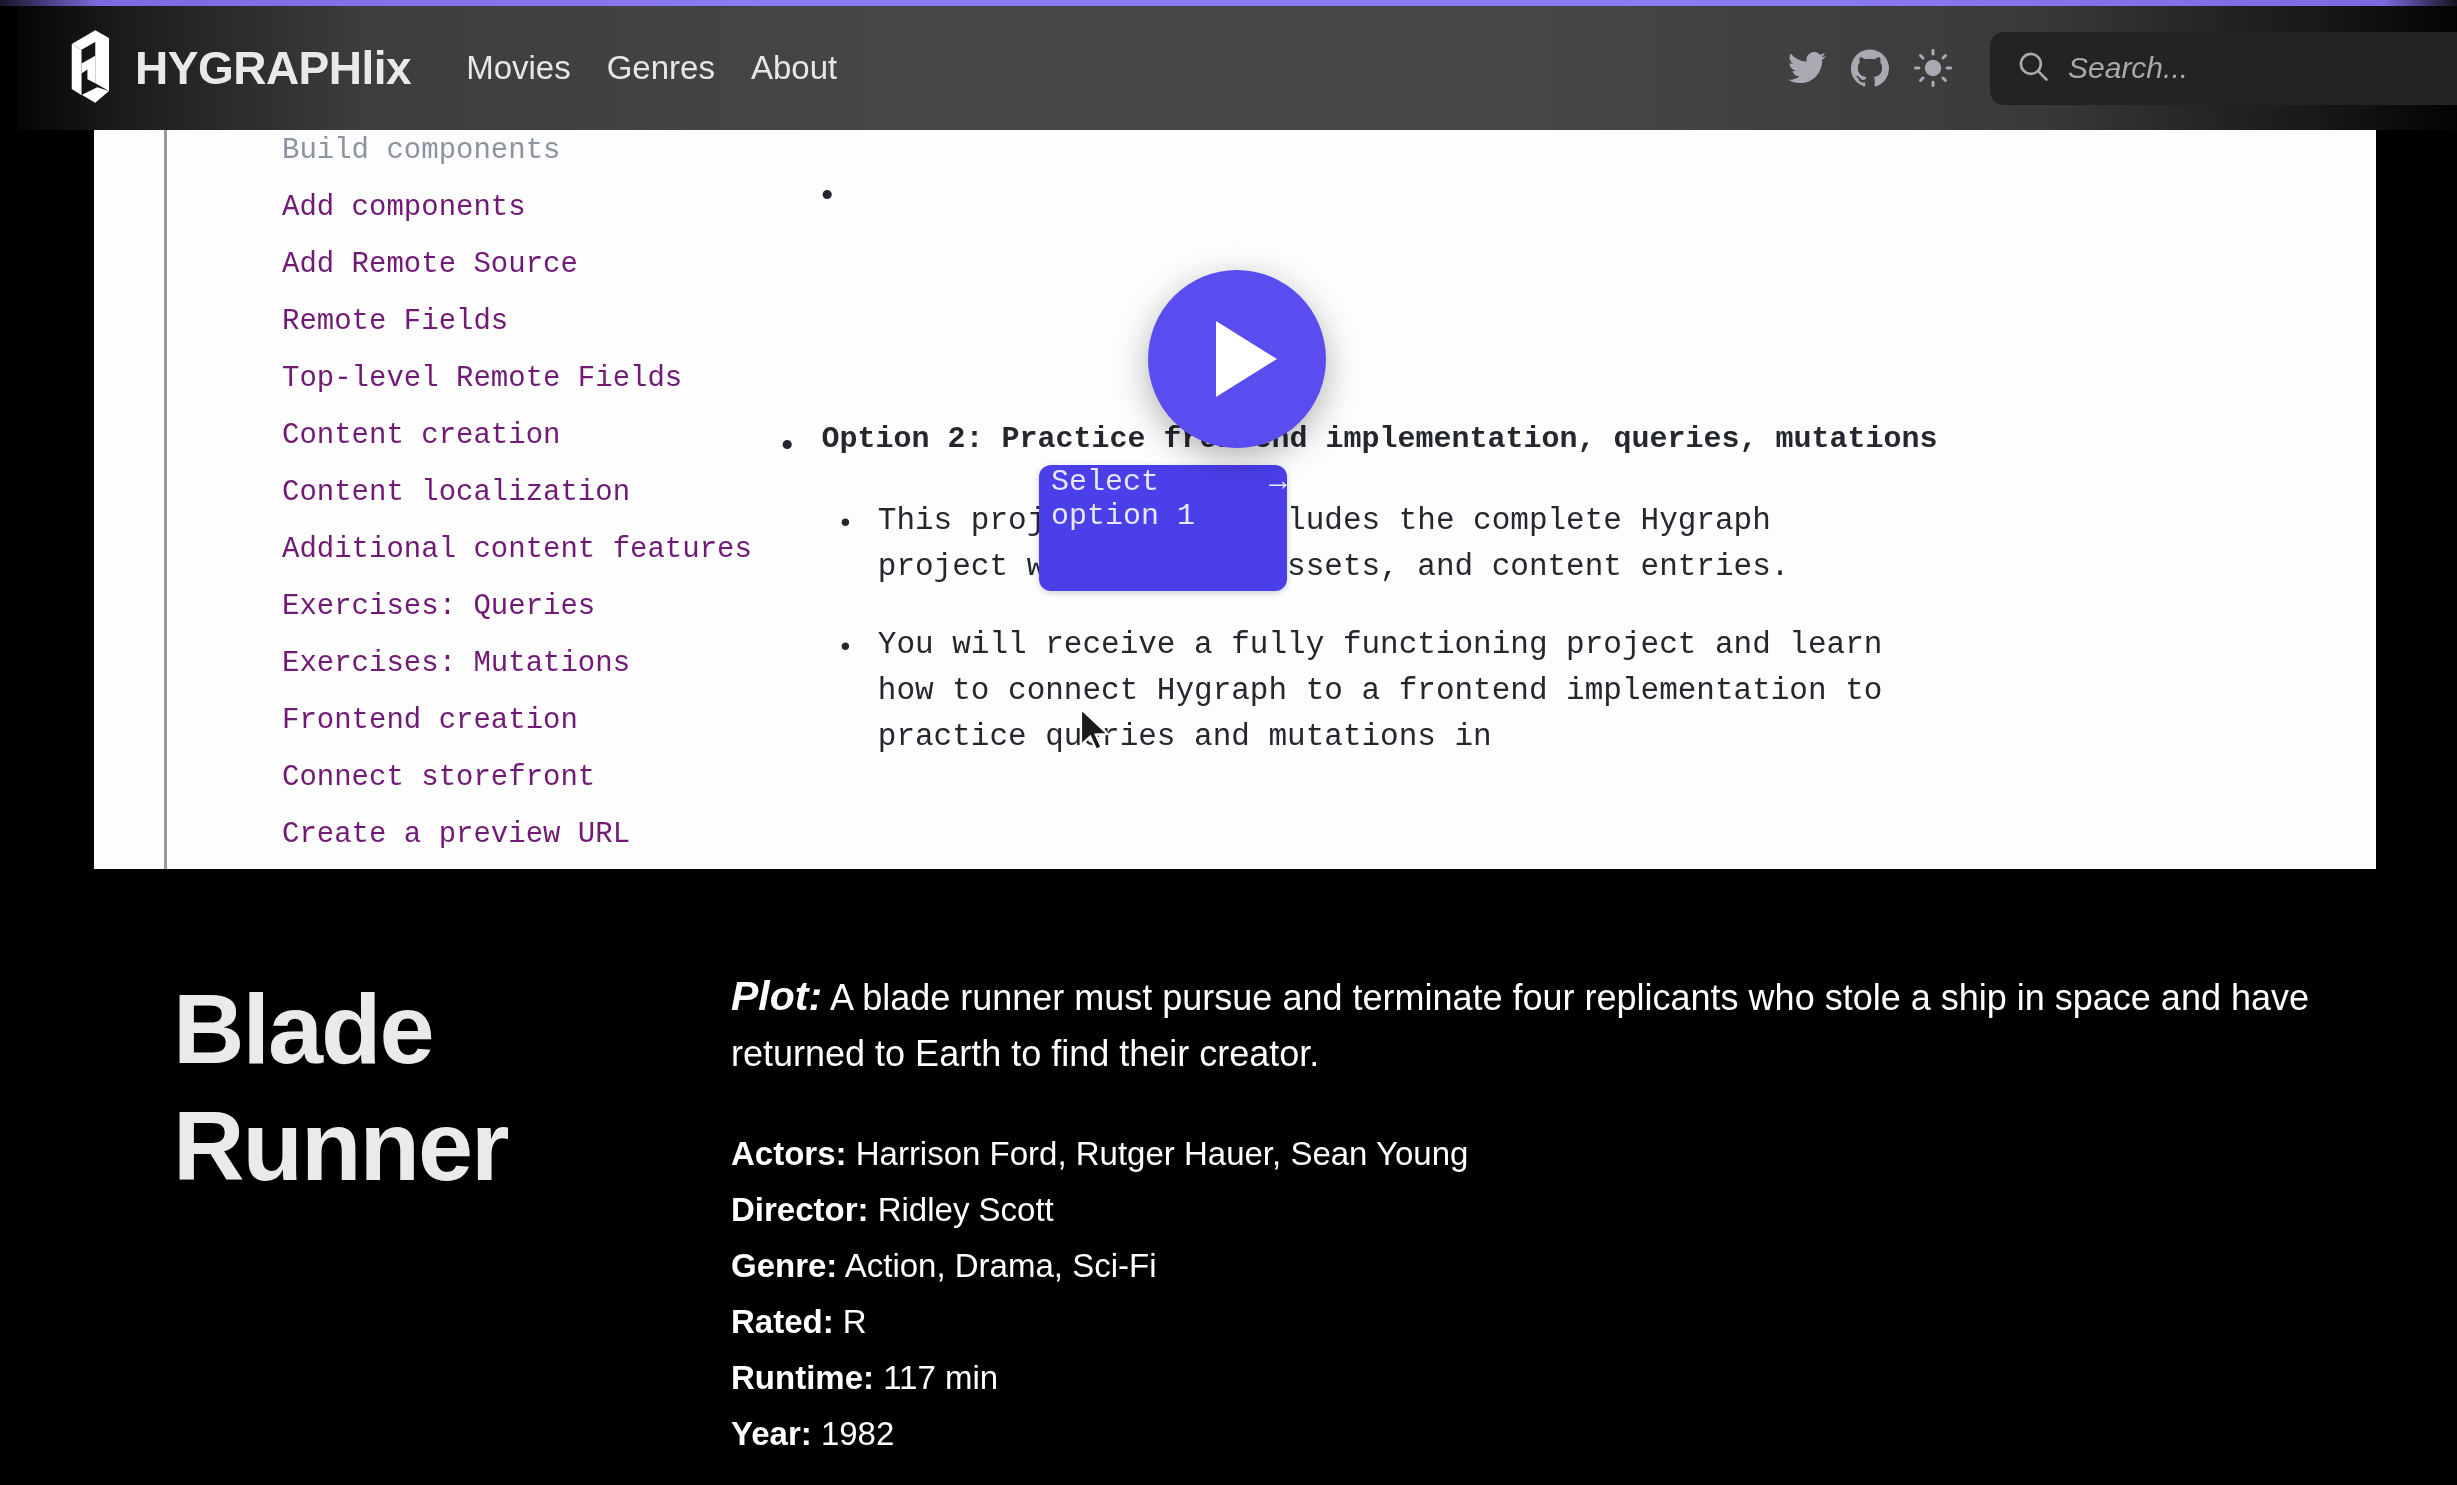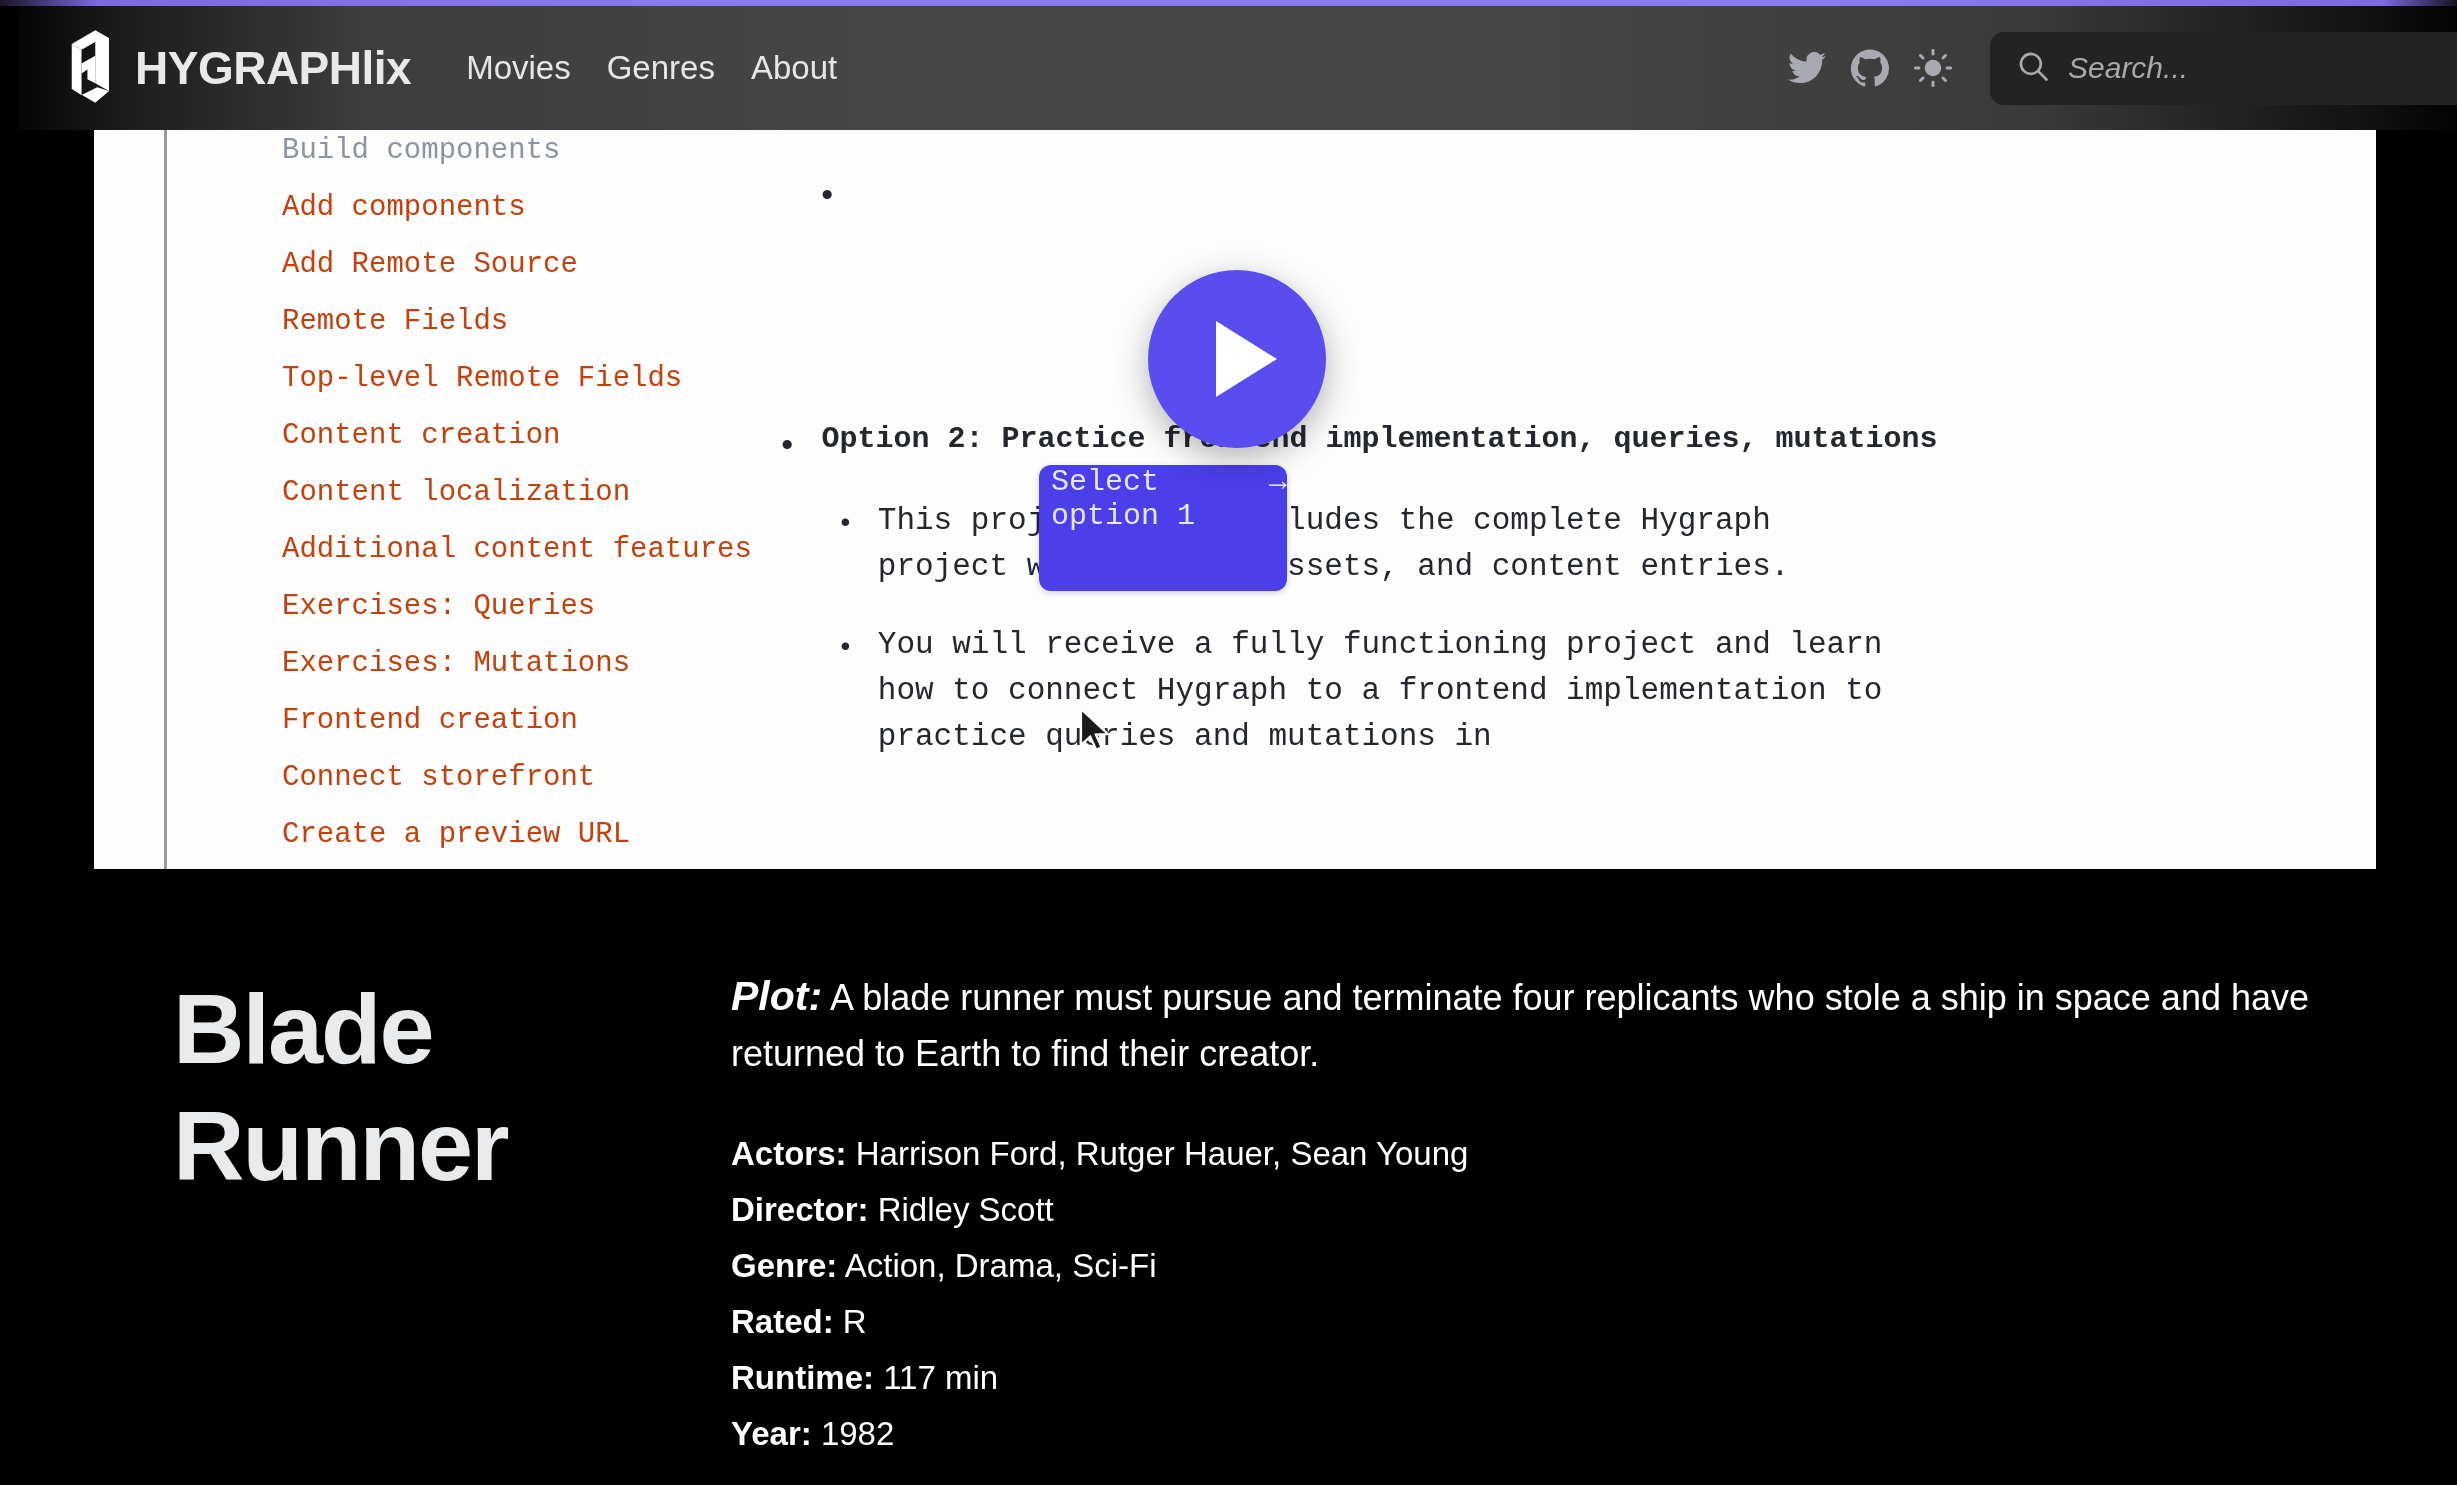--- a/index.html
+++ b/index.html
@@ -71,21 +71,21 @@
     font-family:Liberation Mono, monospace;
   }
   #slide-divider{
     position:absolute; left:70px; top:0; width:3px; height:740px;
     background:#9a9a9a;
   }
   .slide-toc{
     position:absolute; left:188px; top:-8px; width:426px;
   }
   .toc-item{
-    color:#c2410c; font-size:29px; line-height:57px; white-space:nowrap;
+    color:#701a75; font-size:29px; line-height:57px; white-space:nowrap;
   }
   .toc-item.clipped{ color:#8d93a0; }
 
   .slide-body{
     position:absolute; left:723px; top:0; width:1485px;
   }
   .bullet-row{ display:flex; align-items:flex-start; }
   .bullet-dot{
     flex:none; color:#24272e; font-size:34px; line-height:1; margin-right:24px;
   }

